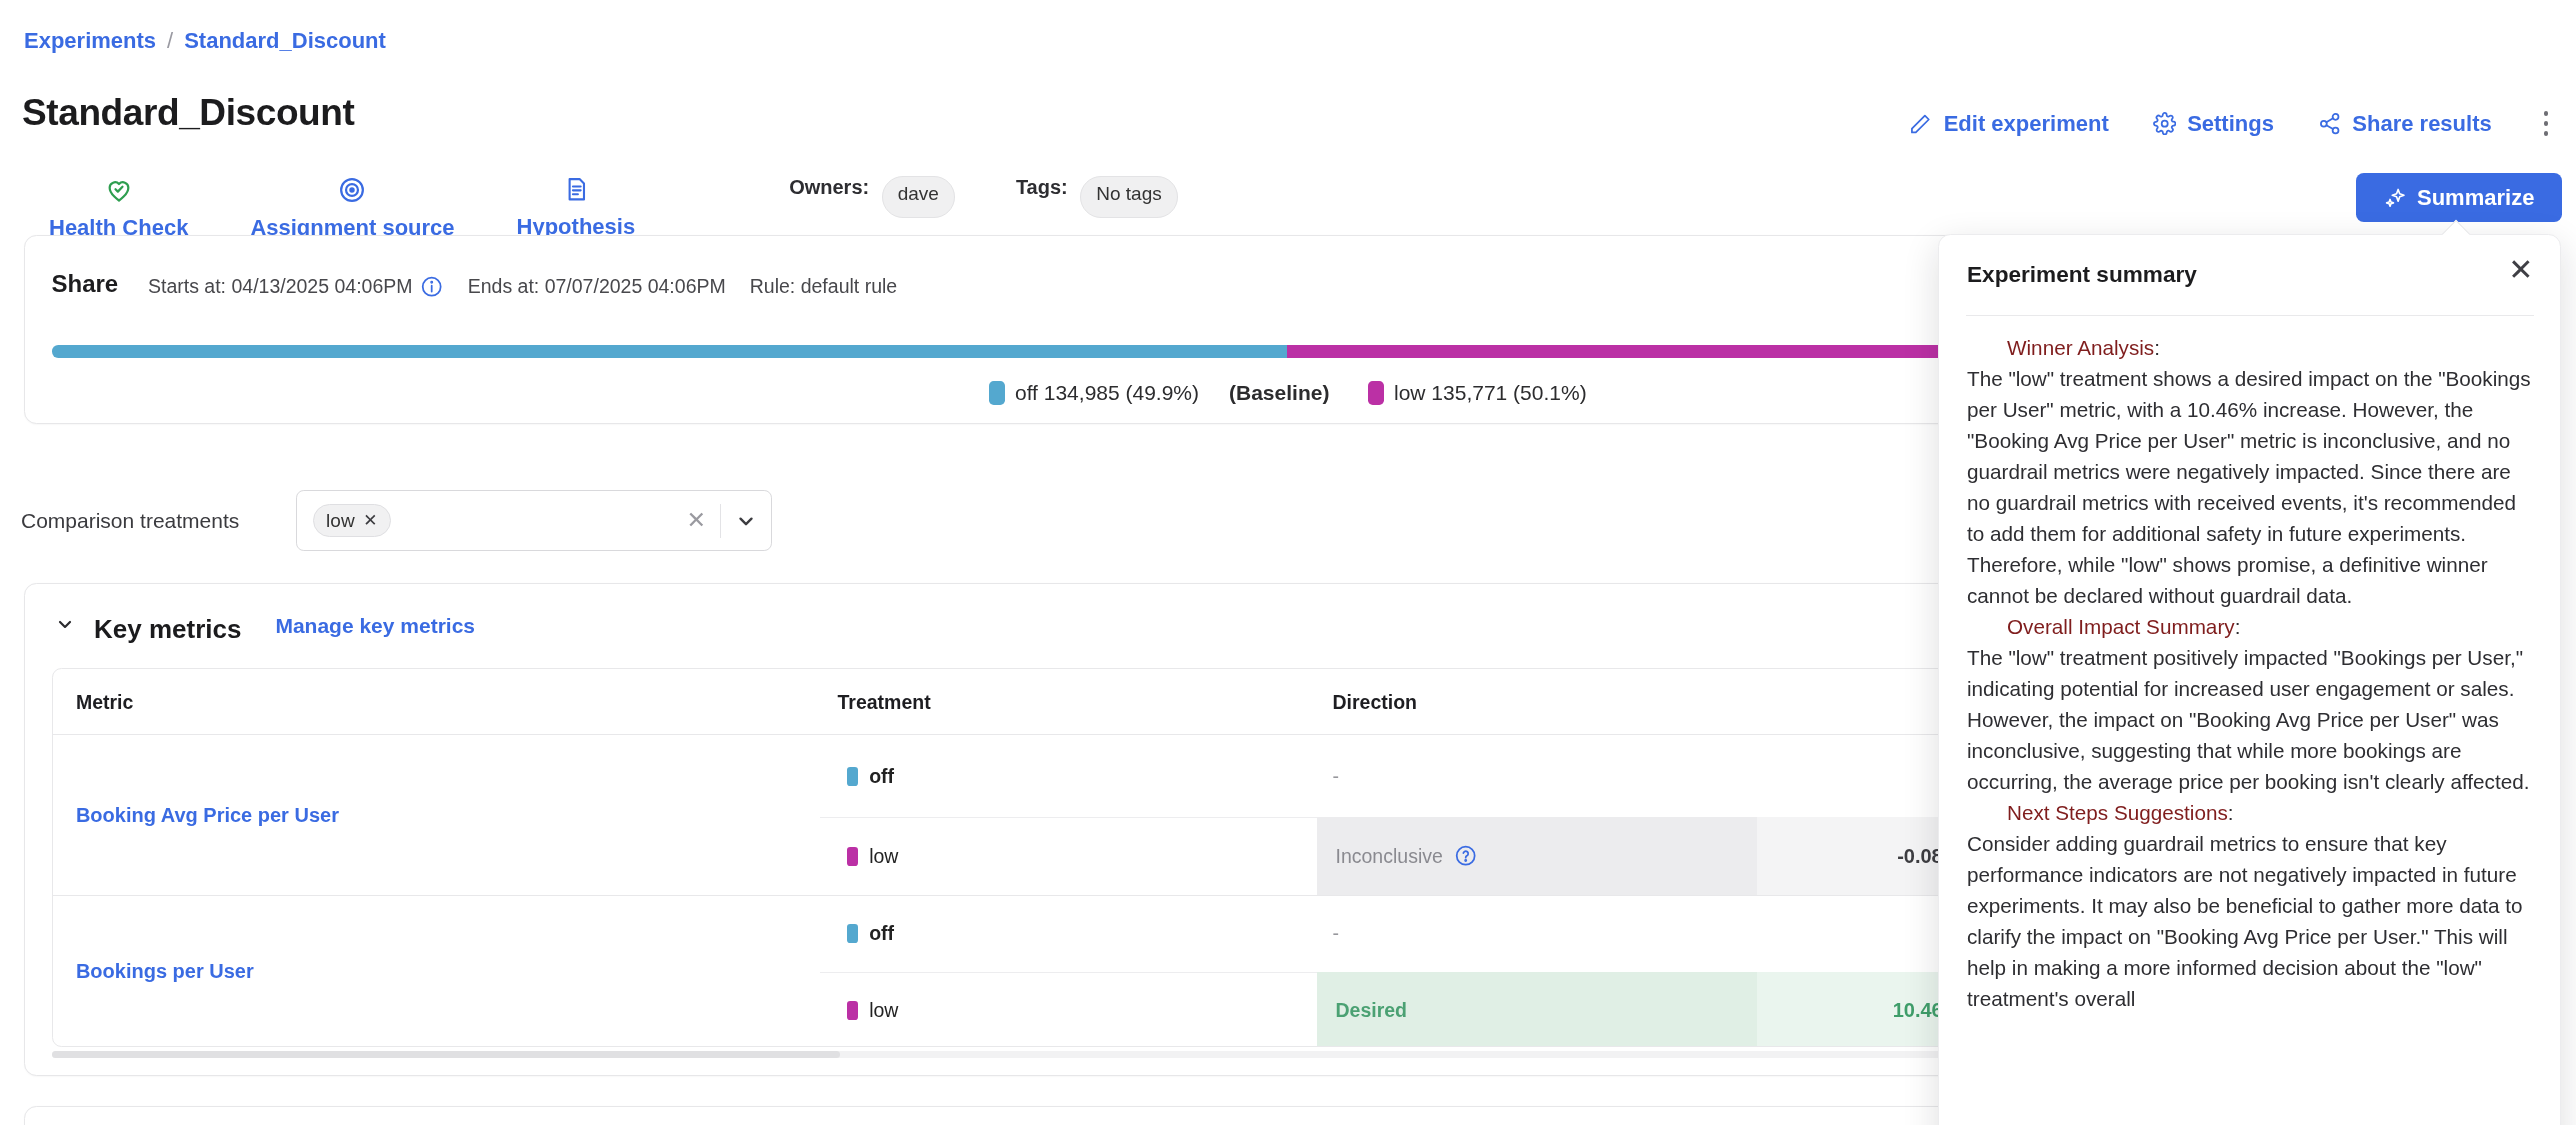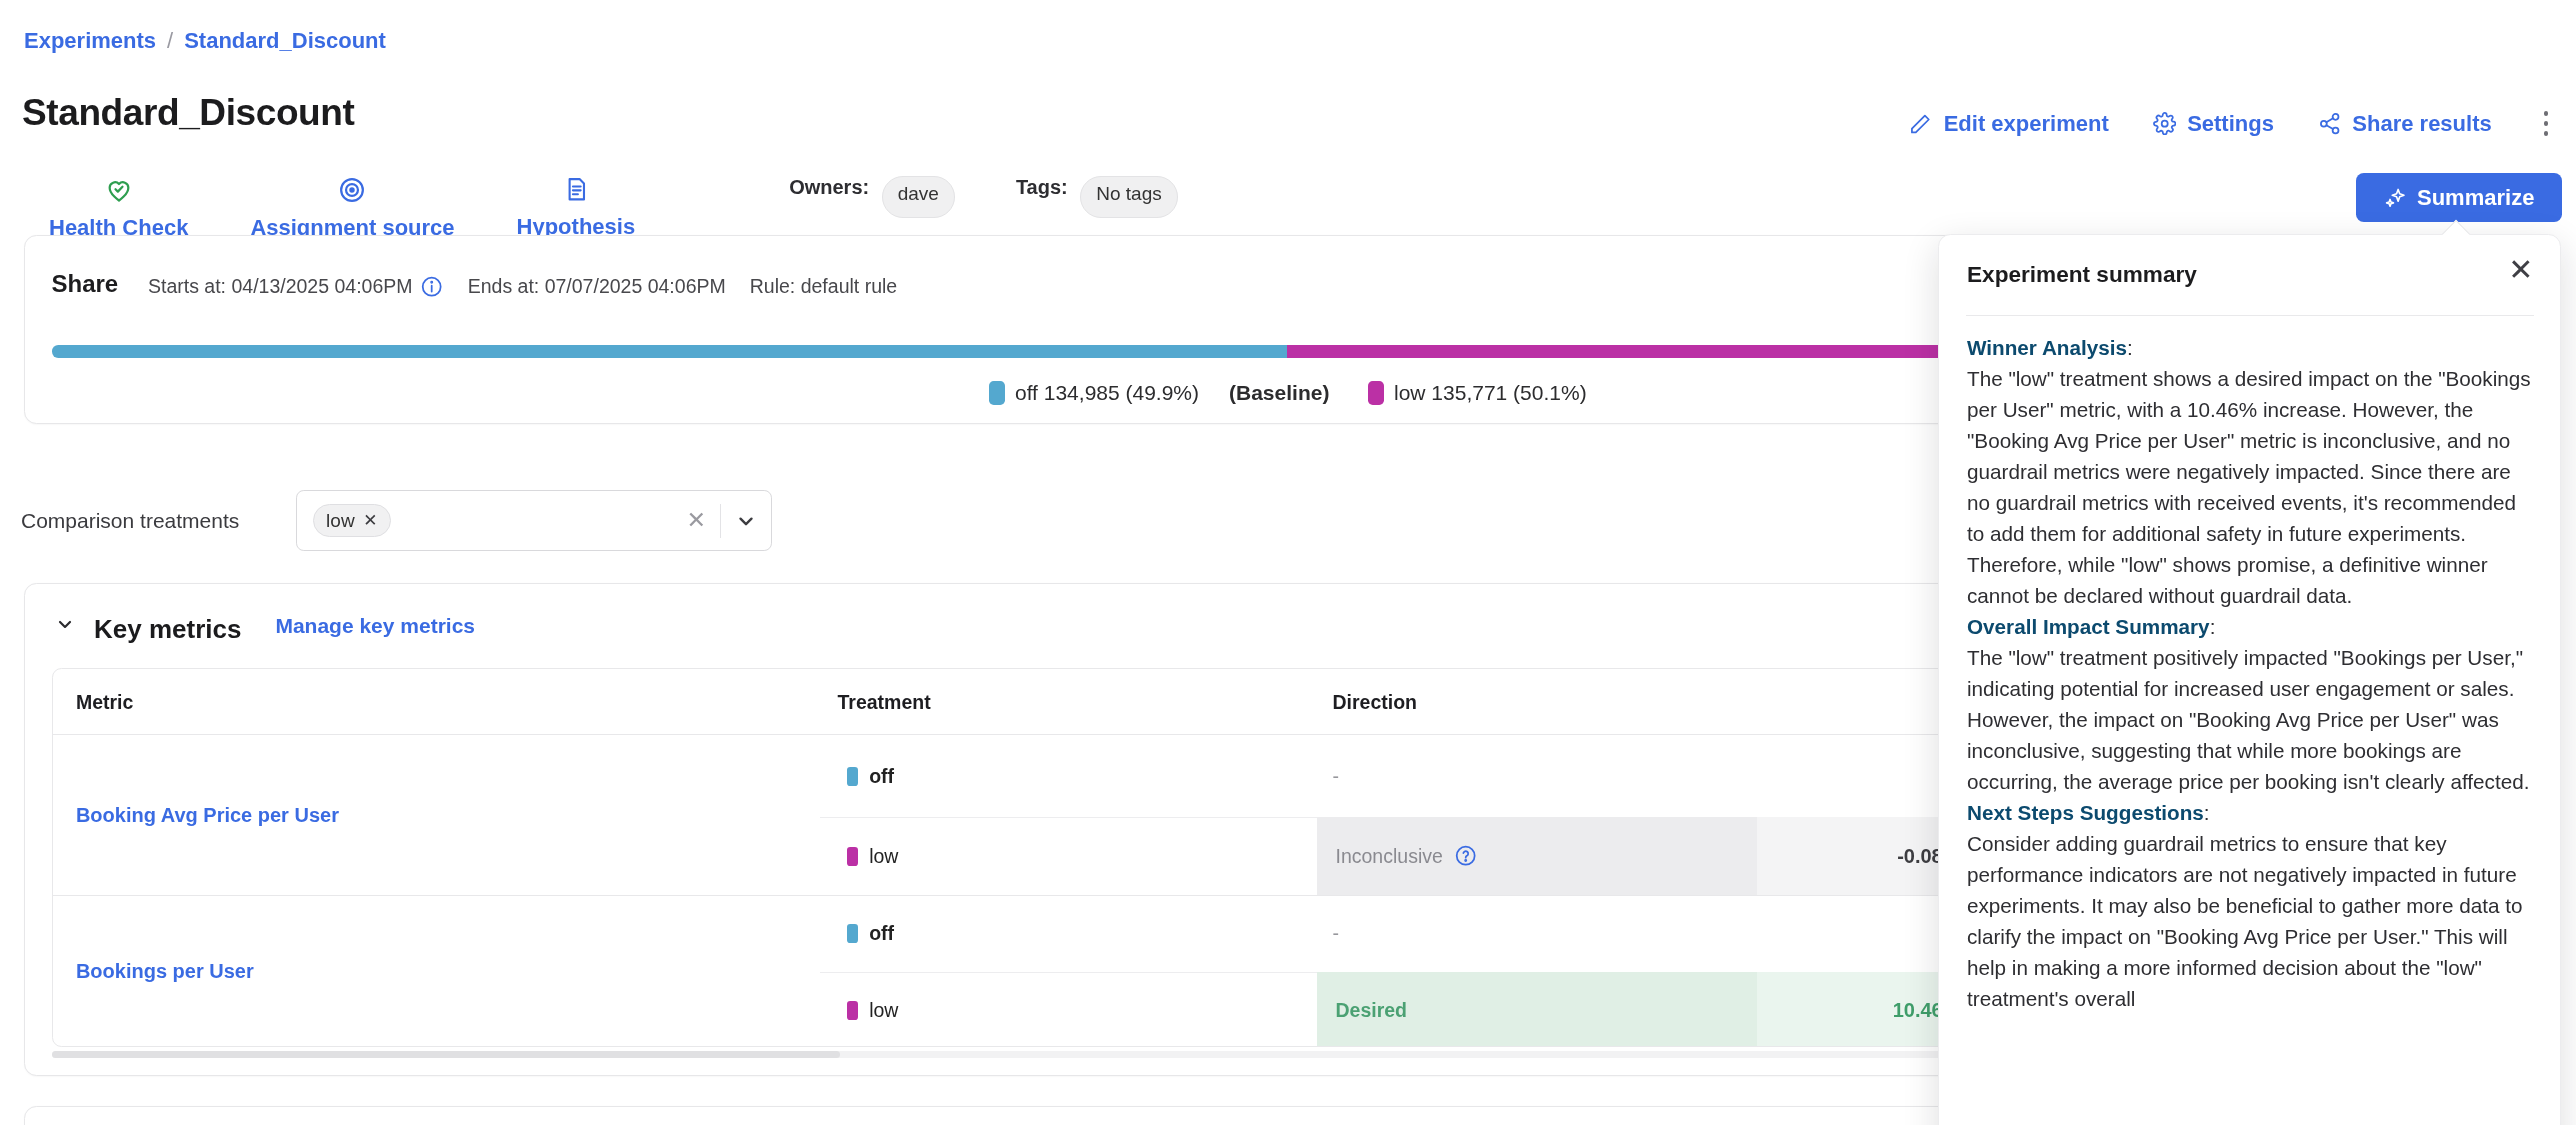--- a/index.html
+++ b/index.html
@@ -92,21 +92,21 @@
 
   
   .panel { left: 1938px; top: 234px; width: 623px; height: 929px; background: #fff; border: 0.8px solid #ececee;
     border-radius: 12.5px; box-shadow: 0 11px 36px rgba(20,20,30,.14); z-index: 20; }
   .panel-caret { left: 2446px; top: 224px; width: 20px; height: 20px; background: #fff; transform: rotate(45deg);
     border-top: 0.8px solid #e6e6e8; border-left: 0.8px solid #e6e6e8; z-index: 21; }
   .panel-title { left: 28px; top: 26.5px; font-size: 22.6px; font-weight: 700; color: #1c1c1e; }
   .panel-close { right: 26.5px; top: 20px; font-size: 30px; font-weight: 300; color: #3f3f45; cursor: pointer; line-height: 1; }
   .panel-div { left: 26.5px; right: 26.5px; top: 80px; height: 0.8px; background: #e9e9eb; }
   .panel-body { left: 28px; top: 97px; width: 570px; font-size: 20.7px; line-height: 31px; color: #2e2e32; }
-  .panel-section .hd { font-weight: 700; color: #0c4a6e; }
+  .panel-section .hd { font-weight: 400; color: #7f1d1d; margin-left: 40px; }
 
   .ic { display: inline-flex; }
 </style>
 </head>
 <body>
 
 <div class="abs flex breadcrumb">
   <span class="link">Experiments</span>
   <span class="crumb-sep">/</span>
   <span class="link">Standard_Discount</span>

